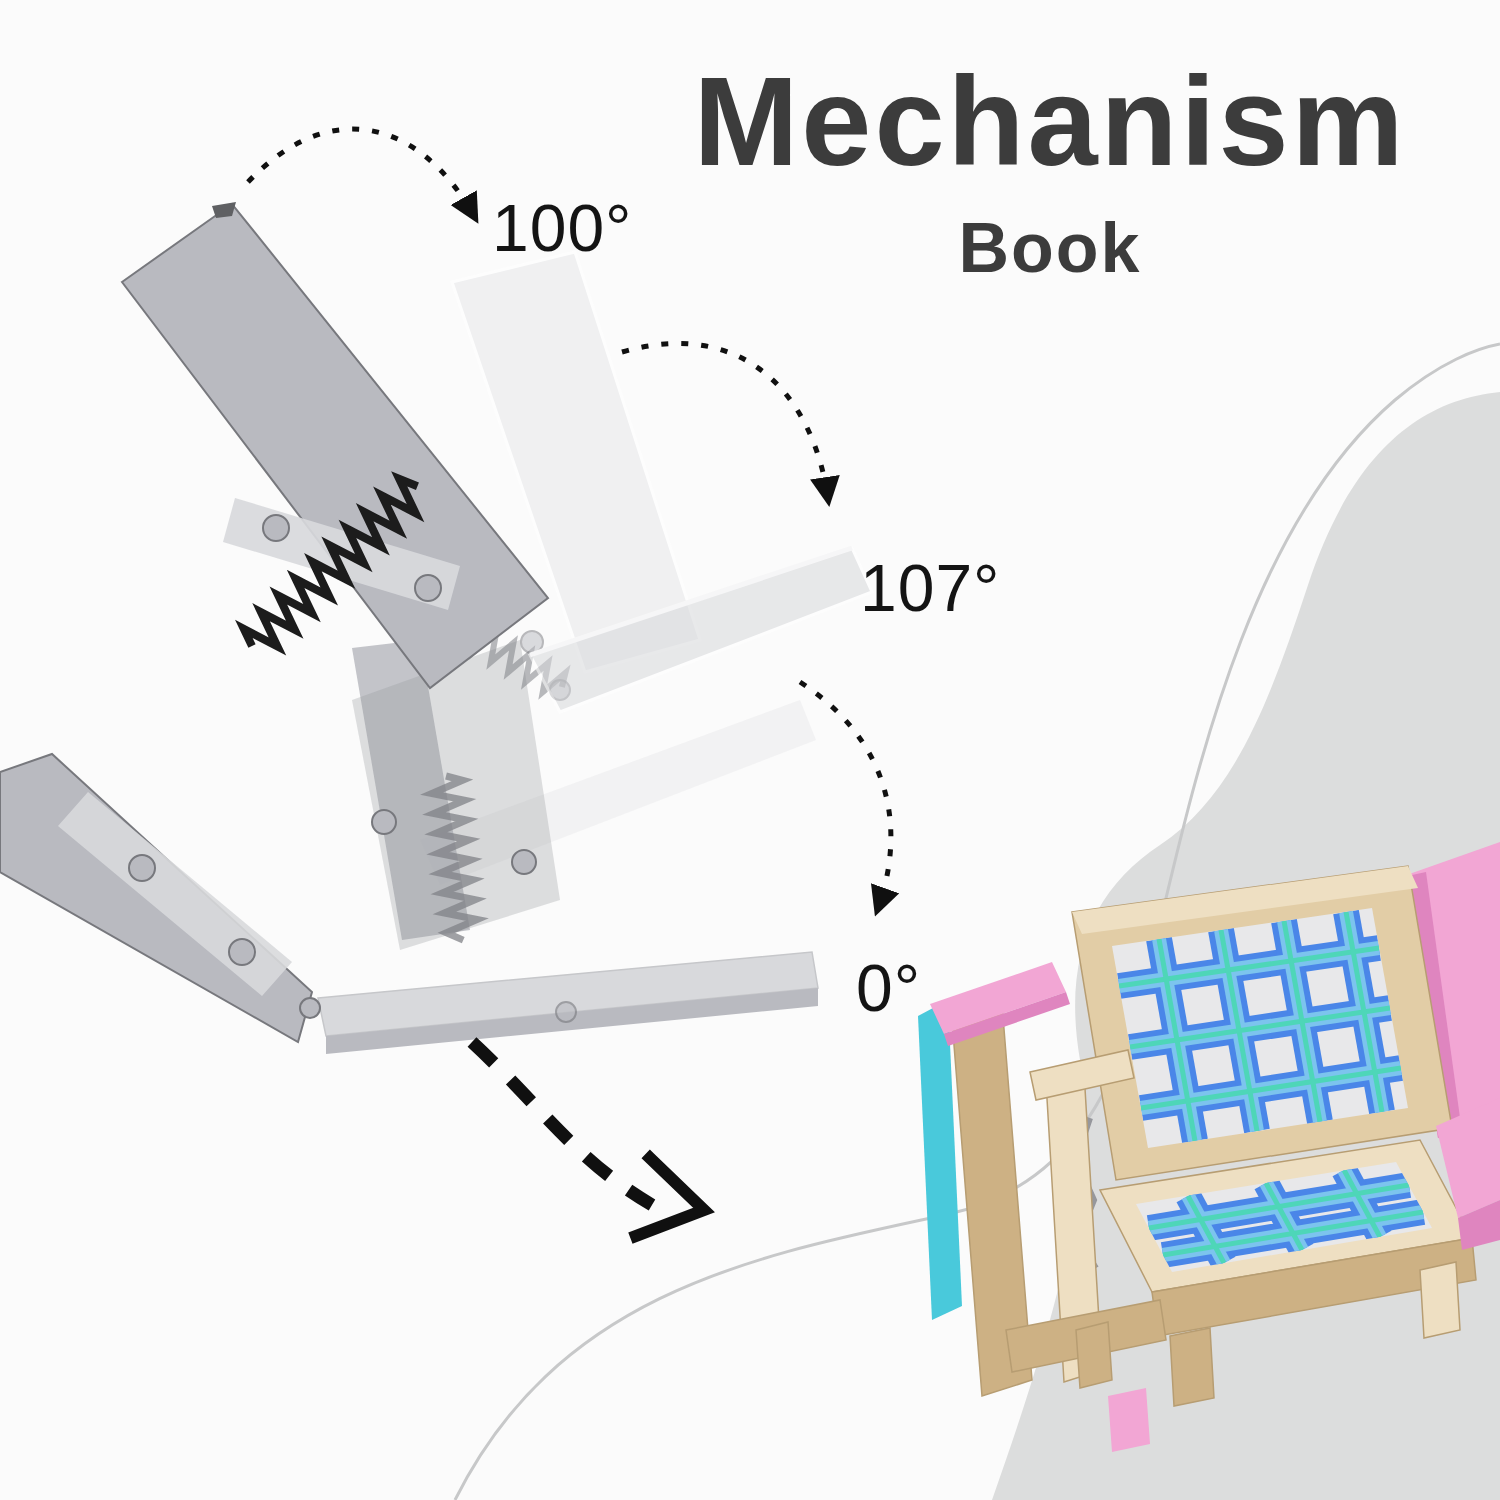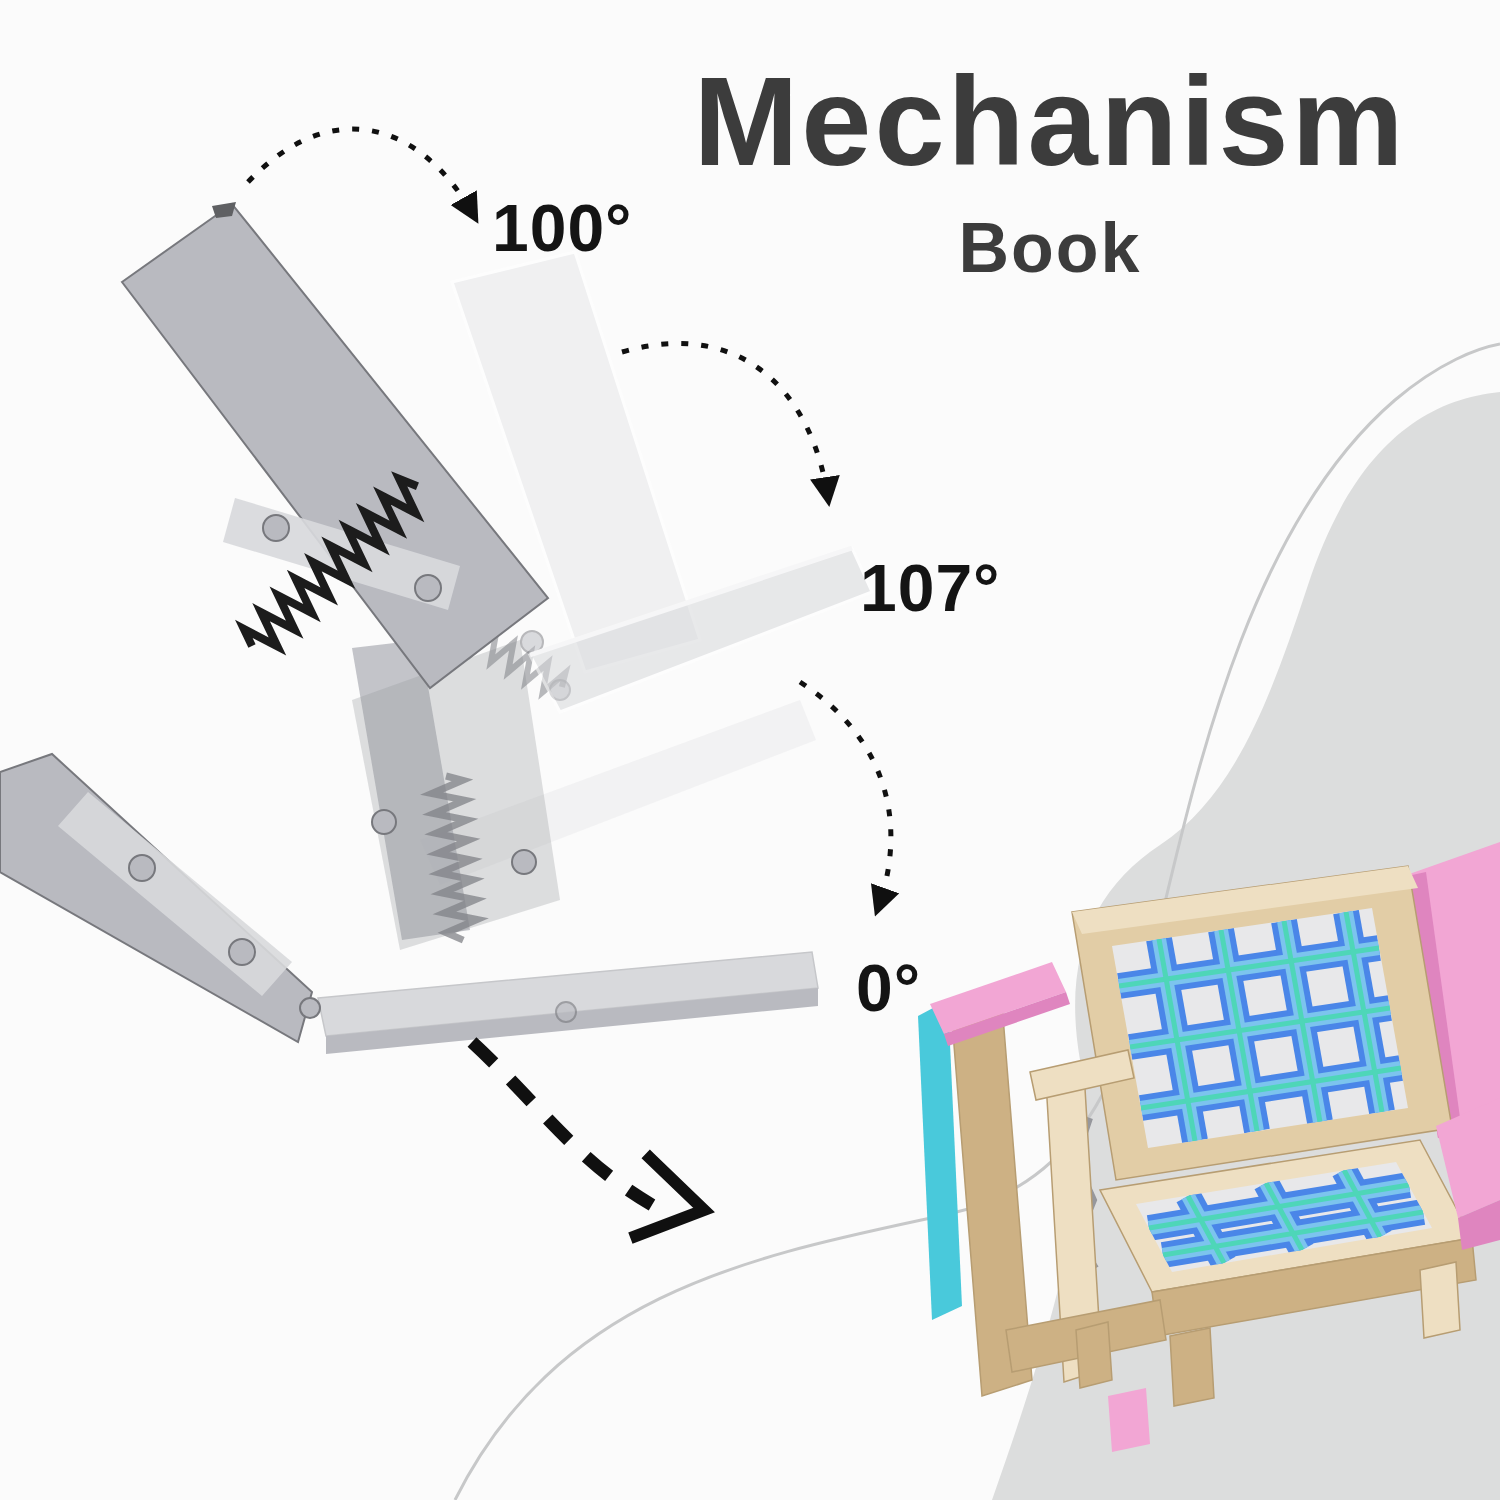--- a/index.html
+++ b/index.html
@@ -16,21 +16,21 @@
     text-align:center;color:var(--title_text,#3c3c3c);
     font-size:126px;font-weight:700;letter-spacing:3px;line-height:1.05;
   }
   .subtitle{
     position:absolute;left:600px;top:208px;width:900px;
     text-align:center;color:var(--title_text,#3c3c3c);
     font-size:70px;font-weight:600;letter-spacing:2px;
   }
   .angle{
     position:absolute;color:var(--label_text,#141414);
-    font-size:66px;font-weight:700;letter-spacing:1px;
+    font-size:66px;font-weight:400;letter-spacing:1px;
   }
   #angle100{left:492px;top:190px;}
   #angle135{left:860px;top:550px;}
   #angle0{left:856px;top:950px;}
   .dotted-arrow{fill:none;stroke:var(--arrow,#101010);stroke-width:5;stroke-dasharray:7 13;}
   .bold-arrow{fill:none;stroke:var(--arrow,#101010);stroke-width:13;stroke-dasharray:30 24;stroke-linecap:butt;}
   .screw{fill:var(--metal_mid,#b9bac0);stroke:var(--metal_edge,#77787d);stroke-width:2;}
   .wood{stroke:var(--wood_edge,#b79d72);stroke-width:1.5;}
 </style>
 </head>

